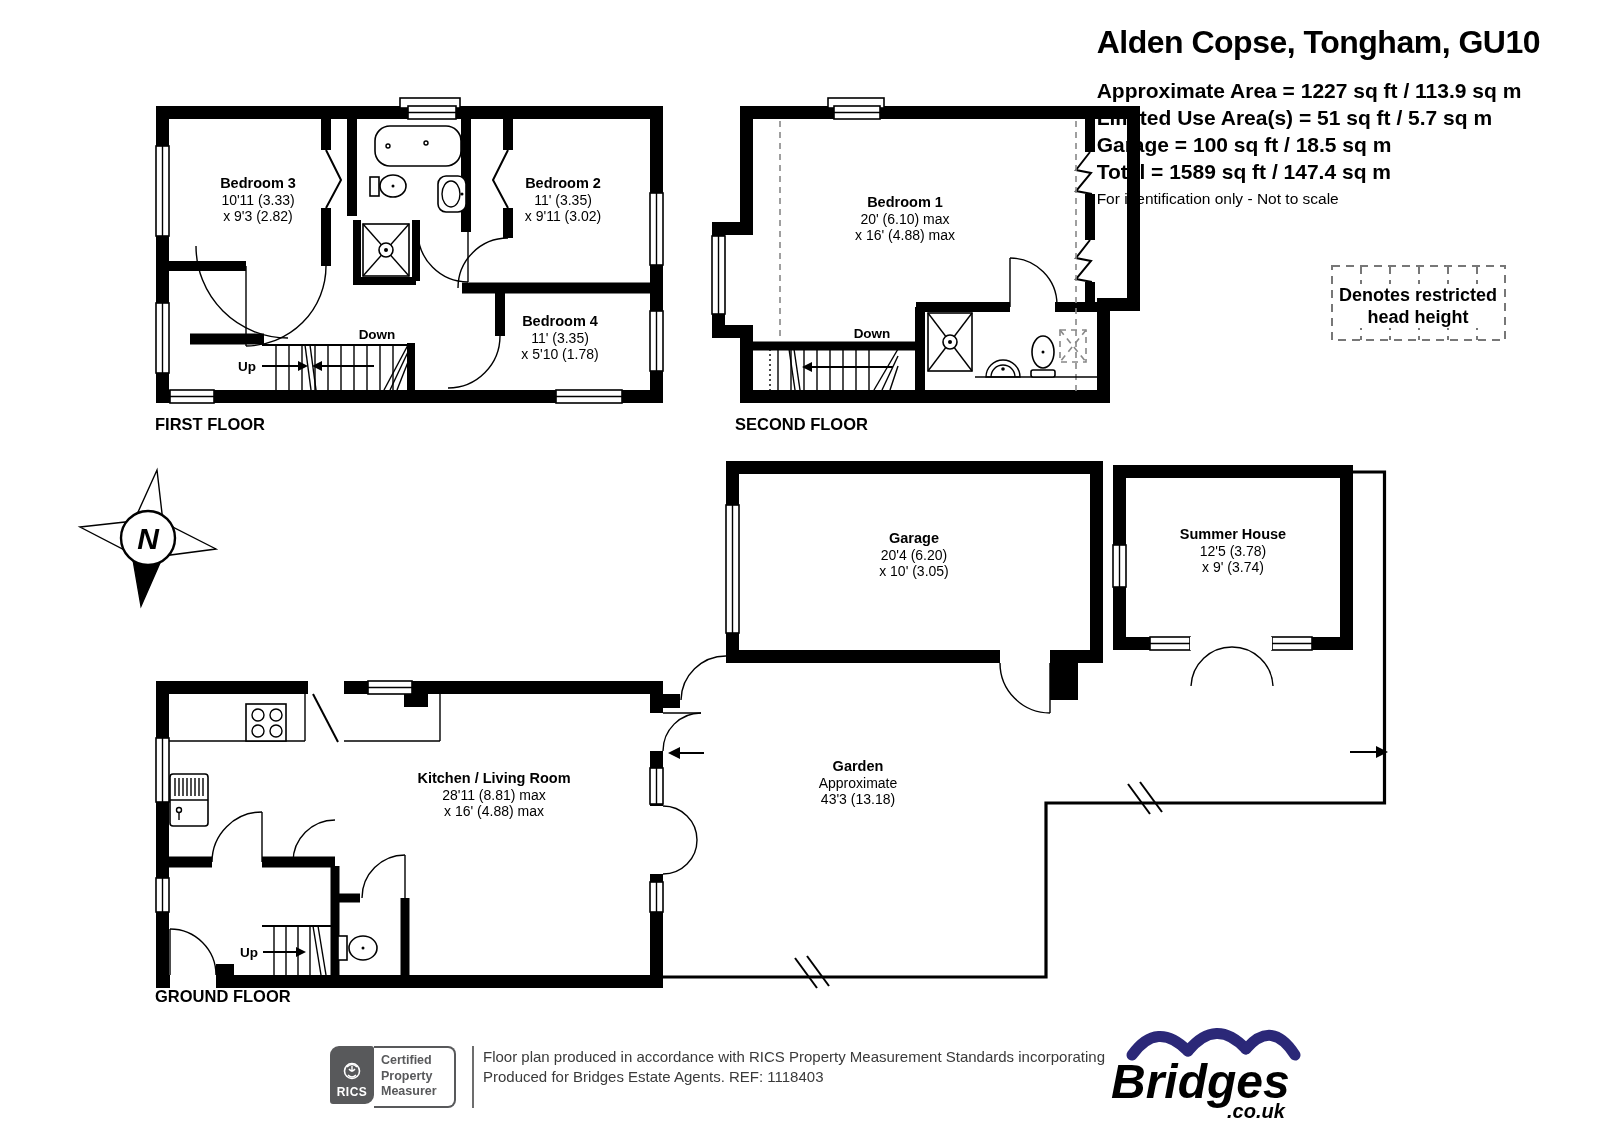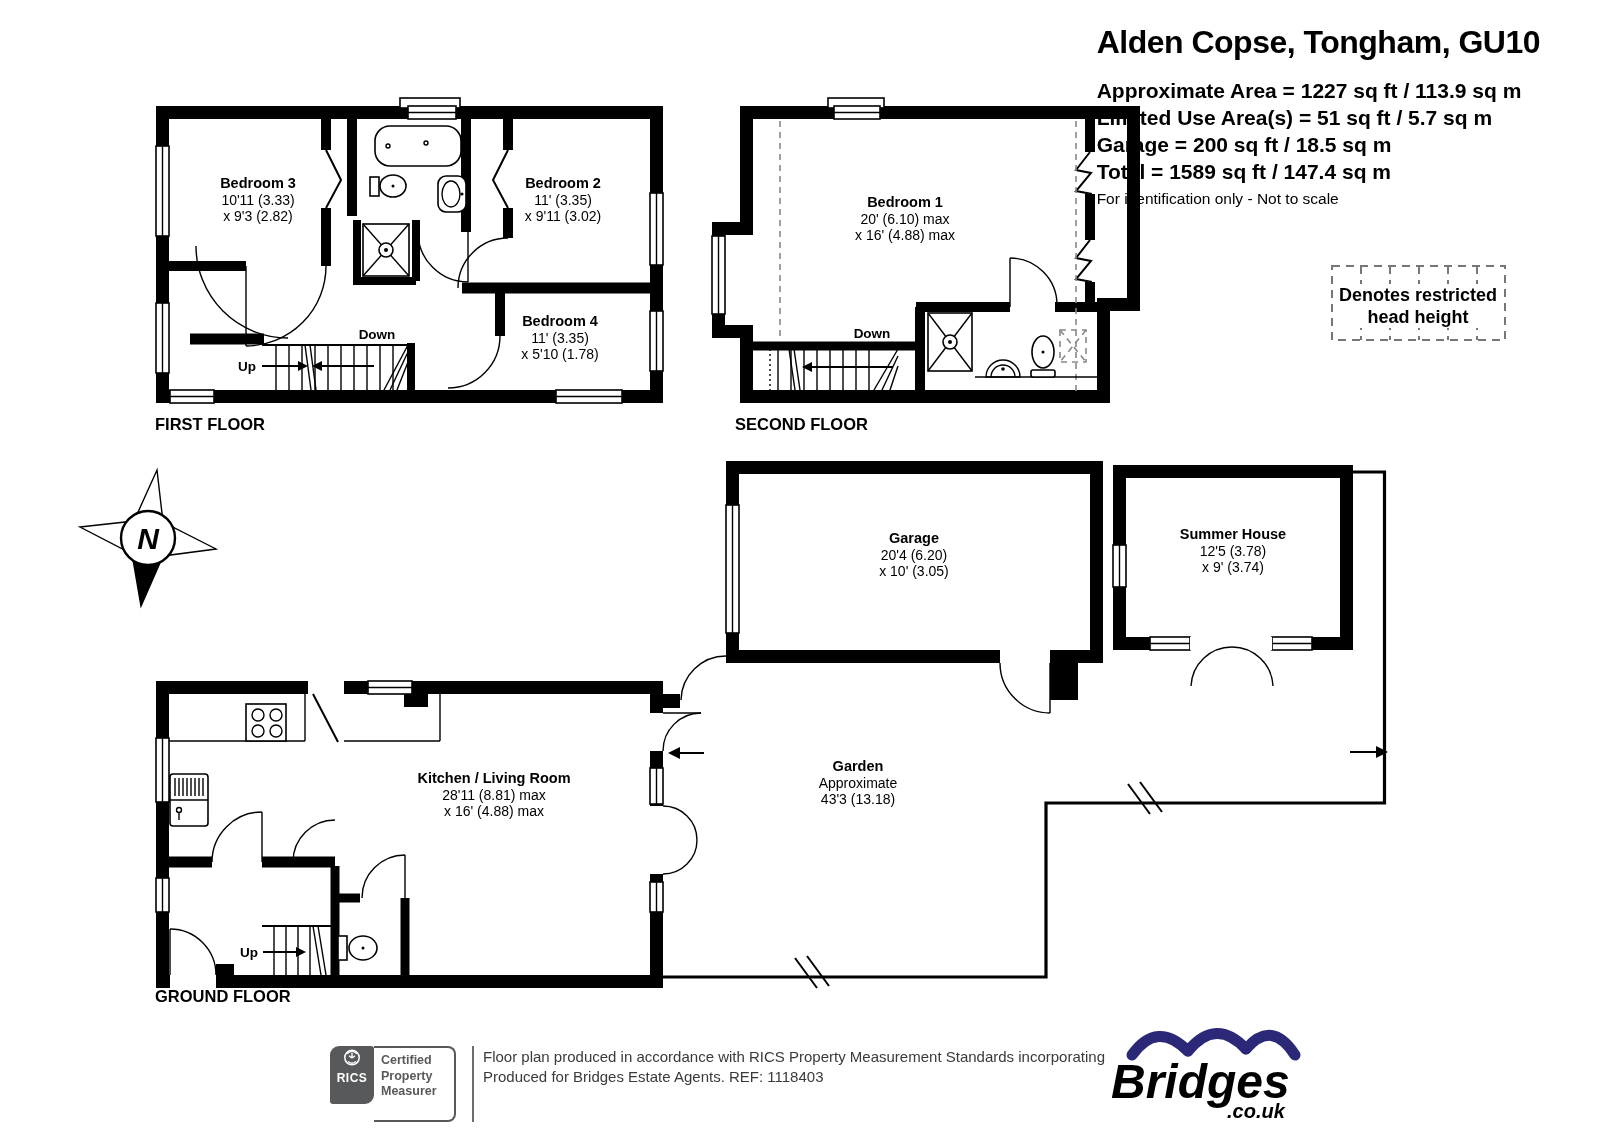--- a/index.html
+++ b/index.html
@@ -32,23 +32,23 @@
   .rd{font-size:14px;text-anchor:middle;}
   .fl{font-size:16.5px;font-weight:bold;}
   .ud{font-size:13.5px;font-weight:bold;}
   .lg{font-size:18px;font-weight:bold;text-anchor:middle;}
   .north{font-size:30px;font-weight:bold;font-style:italic;text-anchor:middle;}
 
   
   .footer{position:absolute;left:330px;top:1046px;display:flex;align-items:stretch;}
   .rics-badge{width:44px;height:58px;background:#58595b;border-radius:9px 3px 9px 3px;
               display:flex;flex-direction:column;align-items:center;justify-content:flex-end;
-              padding-bottom:19px;box-sizing:border-box;}
+              padding-bottom:5px;box-sizing:border-box;}
   .rics-label{color:#fff;font-size:12px;font-weight:bold;letter-spacing:.5px;}
-  .cert-box{width:82px;height:76px;box-sizing:border-box;border:2px solid #58595b;border-left:none;
+  .cert-box{width:82px;height:62px;box-sizing:border-box;border:2px solid #58595b;border-left:none;
             border-radius:0 8px 8px 0;padding:5px 0 0 7px;color:#58595b;
             font-size:12.5px;font-weight:bold;line-height:15.5px;background:#fff;}
   .sep{width:2px;background:#6d6d6d;margin-left:16px;margin-right:9px;}
   .disclaimer{font-size:15px;line-height:20px;color:#3a3a3a;padding-top:1px;white-space:nowrap;}
   .bridges{position:absolute;left:1072px;top:1010px;margin-left:35px;}
 </style>
 </head>
 <body>
 
 <svg class="plan" width="1599" height="1131" viewBox="0 0 1599 1131">
@@ -429,21 +429,21 @@
     <polygon class="blk" points="163,556 141,606 132,554"></polygon>
     <circle cx="148" cy="538" r="27" fill="#fff" stroke="#000" stroke-width="2.4"></circle>
     <text class="north" x="148" y="549">N</text>
   </g>
 </svg>
 
 <div class="header">
   <div class="title">Alden Copse, Tongham, GU10</div>
   <div class="area-line">Approximate Area = 1227 sq ft / 113.9 sq m</div>
   <div class="area-line">Limited Use Area(s) = 51 sq ft / 5.7 sq m</div>
-  <div class="area-line">Garage = 200 sq ft / 18.5 sq m</div>
+  <div class="area-line">Garage = 100 sq ft / 18.5 sq m</div>
   <div class="area-line">Total = 1589 sq ft / 147.4 sq m</div>
   <div class="note">For identification only - Not to scale</div>
 </div>
 
 <div class="footer">
   <div class="rics-badge">
     <svg width="26" height="26" viewBox="0 0 26 26">
       <circle cx="13" cy="12" r="7.5" fill="none" stroke="#fff" stroke-width="1.6"></circle>
       <path d="M 8 8 Q 13 3 18 8 M 9 16 Q 13 20 17 16 M 13 7 V 13 M 10 10 Q 13 14 16 10" fill="none" stroke="#fff" stroke-width="1.4"></path>
     </svg>

